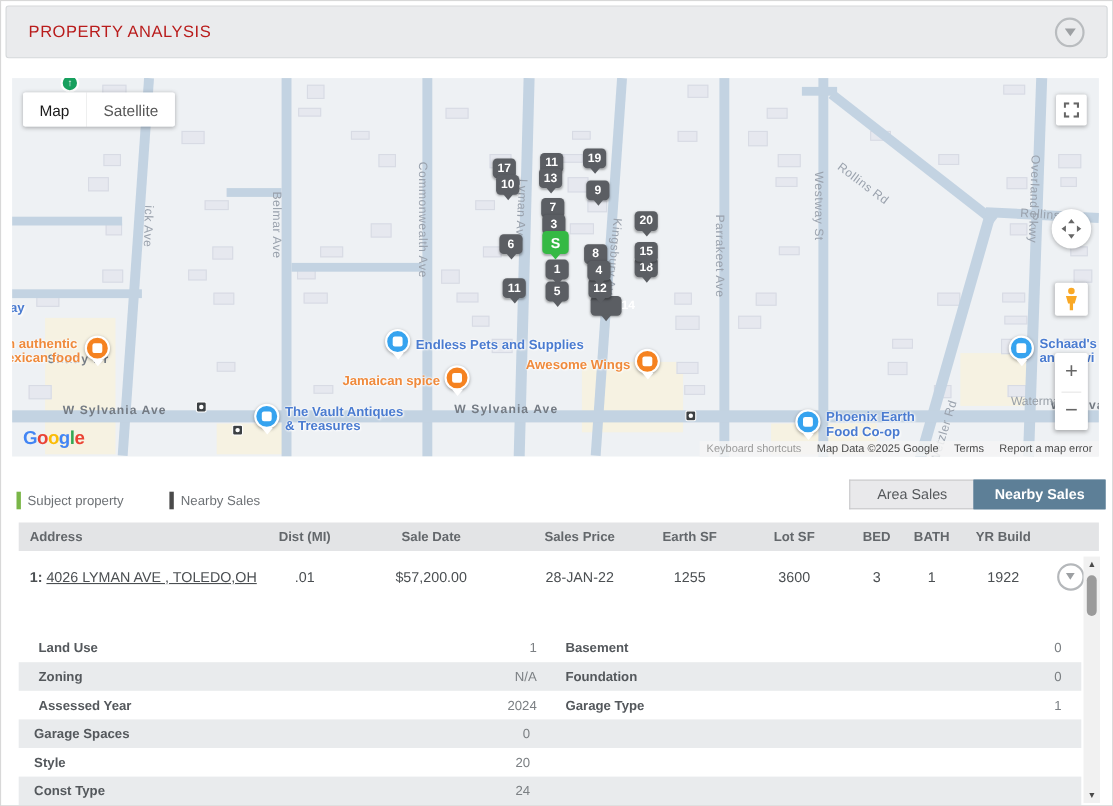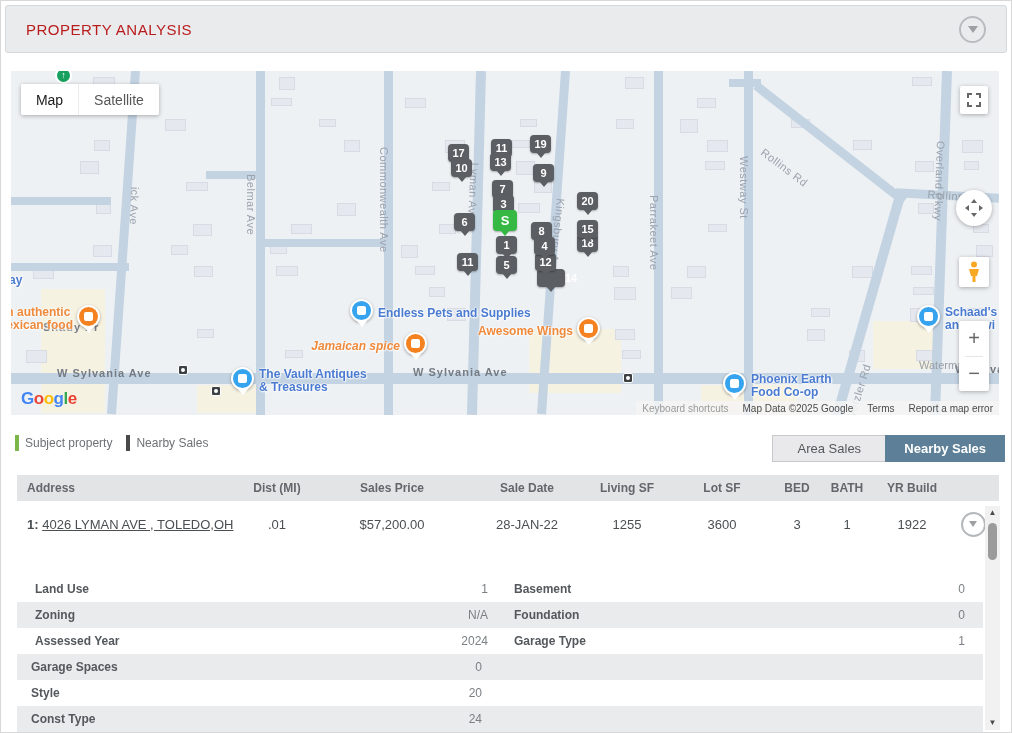--- a/index.html
+++ b/index.html
@@ -55,21 +55,21 @@
   .ctl-zoom .zbtn { width:30px; height:34px; font-size:20px; color:#666; display:flex; align-items:center; justify-content:center; cursor:pointer; }
   .ctl-zoom .zdiv { width:18px; height:1px; background:#e6e6e6; }
 
   .gm-watermark { position:absolute; z-index:5; font-size:11px; color:#99a0a8; }
   .google-logo { position:absolute; left:10px; bottom:6px; z-index:5; font-size:17px; font-weight:bold; letter-spacing:-.5px; }
   .attrib { position:absolute; right:0; bottom:0; z-index:5; height:14px; background:rgba(245,245,245,.85);
     display:flex; align-items:center; gap:14px; padding:0 6px; font-size:10px; color:#4a4a4a; }
   .attrib .soft { color:#9a9a9a; }
 
   
-  .legend-row { position:absolute; left:14px; right:6px; top:434px; height:28px; display:flex; align-items:flex-start; }
+  .legend-row { position:absolute; left:14px; right:6px; top:434px; height:28px; display:flex; align-items:flex-end;gap:28px; }
   .legend-item { display:flex; align-items:center; margin-right:14px; }
   .legend-bar { width:4px; height:16px; margin-right:6px; }
   .legend-text { font-size:12px; color:#6d7175; }
   .toggle-group { margin-left:auto; display:flex; }
   .toggle-btn { height:27px; min-width:113px; padding:0 18px; font-size:13px; display:flex; align-items:center; justify-content:center;
     cursor:pointer; font-family:inherit; }
   .toggle-btn.off { background:#e9e9eb; border:1px solid #c9c9cb; color:#55585b; border-right:none; }
   .toggle-btn.on { background:#5d7f97; border:1px solid #5d7f97; color:#fff; font-weight:bold; }
 
   
@@ -240,21 +240,21 @@
         </div>
         <div class="poi-label orange" style="top: 235px; right: 926px; ">n authentic
 exican food</div>
         <div class="poi-pin blue" style="left: 339px; top: 228px;">
           <div class="poi-glyph"></div>
         </div>
         <div class="poi-label blue" style="top: 235.5px; left: 367px;">Endless Pets and Supplies</div>
         <div class="poi-pin orange" style="left: 393px; top: 261px;">
           <div class="poi-glyph"></div>
         </div>
-        <div class="poi-label orange" style="top: 268.5px; right: 599px; text-align: right; font-style: italic;">Jamaican spice</div>
+        <div class="poi-label orange" style="top: 268.5px; right: 599px; text-align: right;">Jamaican spice</div>
         <div class="poi-pin orange" style="left: 566px; top: 246px;">
           <div class="poi-glyph"></div>
         </div>
         <div class="poi-label orange" style="top: 253.5px; right: 426px; text-align: left;">Awesome Wings</div>
         <div class="poi-pin blue" style="left: 220px; top: 296px;">
           <div class="poi-glyph"></div>
         </div>
         <div class="poi-label blue" style="top: 297px; left: 248px;">The Vault Antiques
 &amp; Treasures</div>
         <div class="poi-pin blue" style="left: 712px; top: 301px;">
@@ -339,23 +339,23 @@
     </div>
     <div class="toggle-group">
       <button class="toggle-btn off">Area Sales</button>
       <button class="toggle-btn on">Nearby Sales</button>
     </div>
   </div>
 
   <div class="thead grid">
     <div class="cell">Address</div>
     <div class="cell">Dist (MI)</div>
+    <div class="cell">Sale Date</div>
     <div class="cell">Sales Price</div>
-    <div class="cell">Sale Date</div>
-    <div class="cell">Living SF</div>
+    <div class="cell">Earth SF</div>
     <div class="cell">Lot SF</div>
     <div class="cell">BED</div>
     <div class="cell">BATH</div>
     <div class="cell">YR Build</div>
     <div class="cell"></div>
   </div>
 
   <div class="trow grid">
     <div class="cell">
       <span class="addr-prefix">1:</span>

